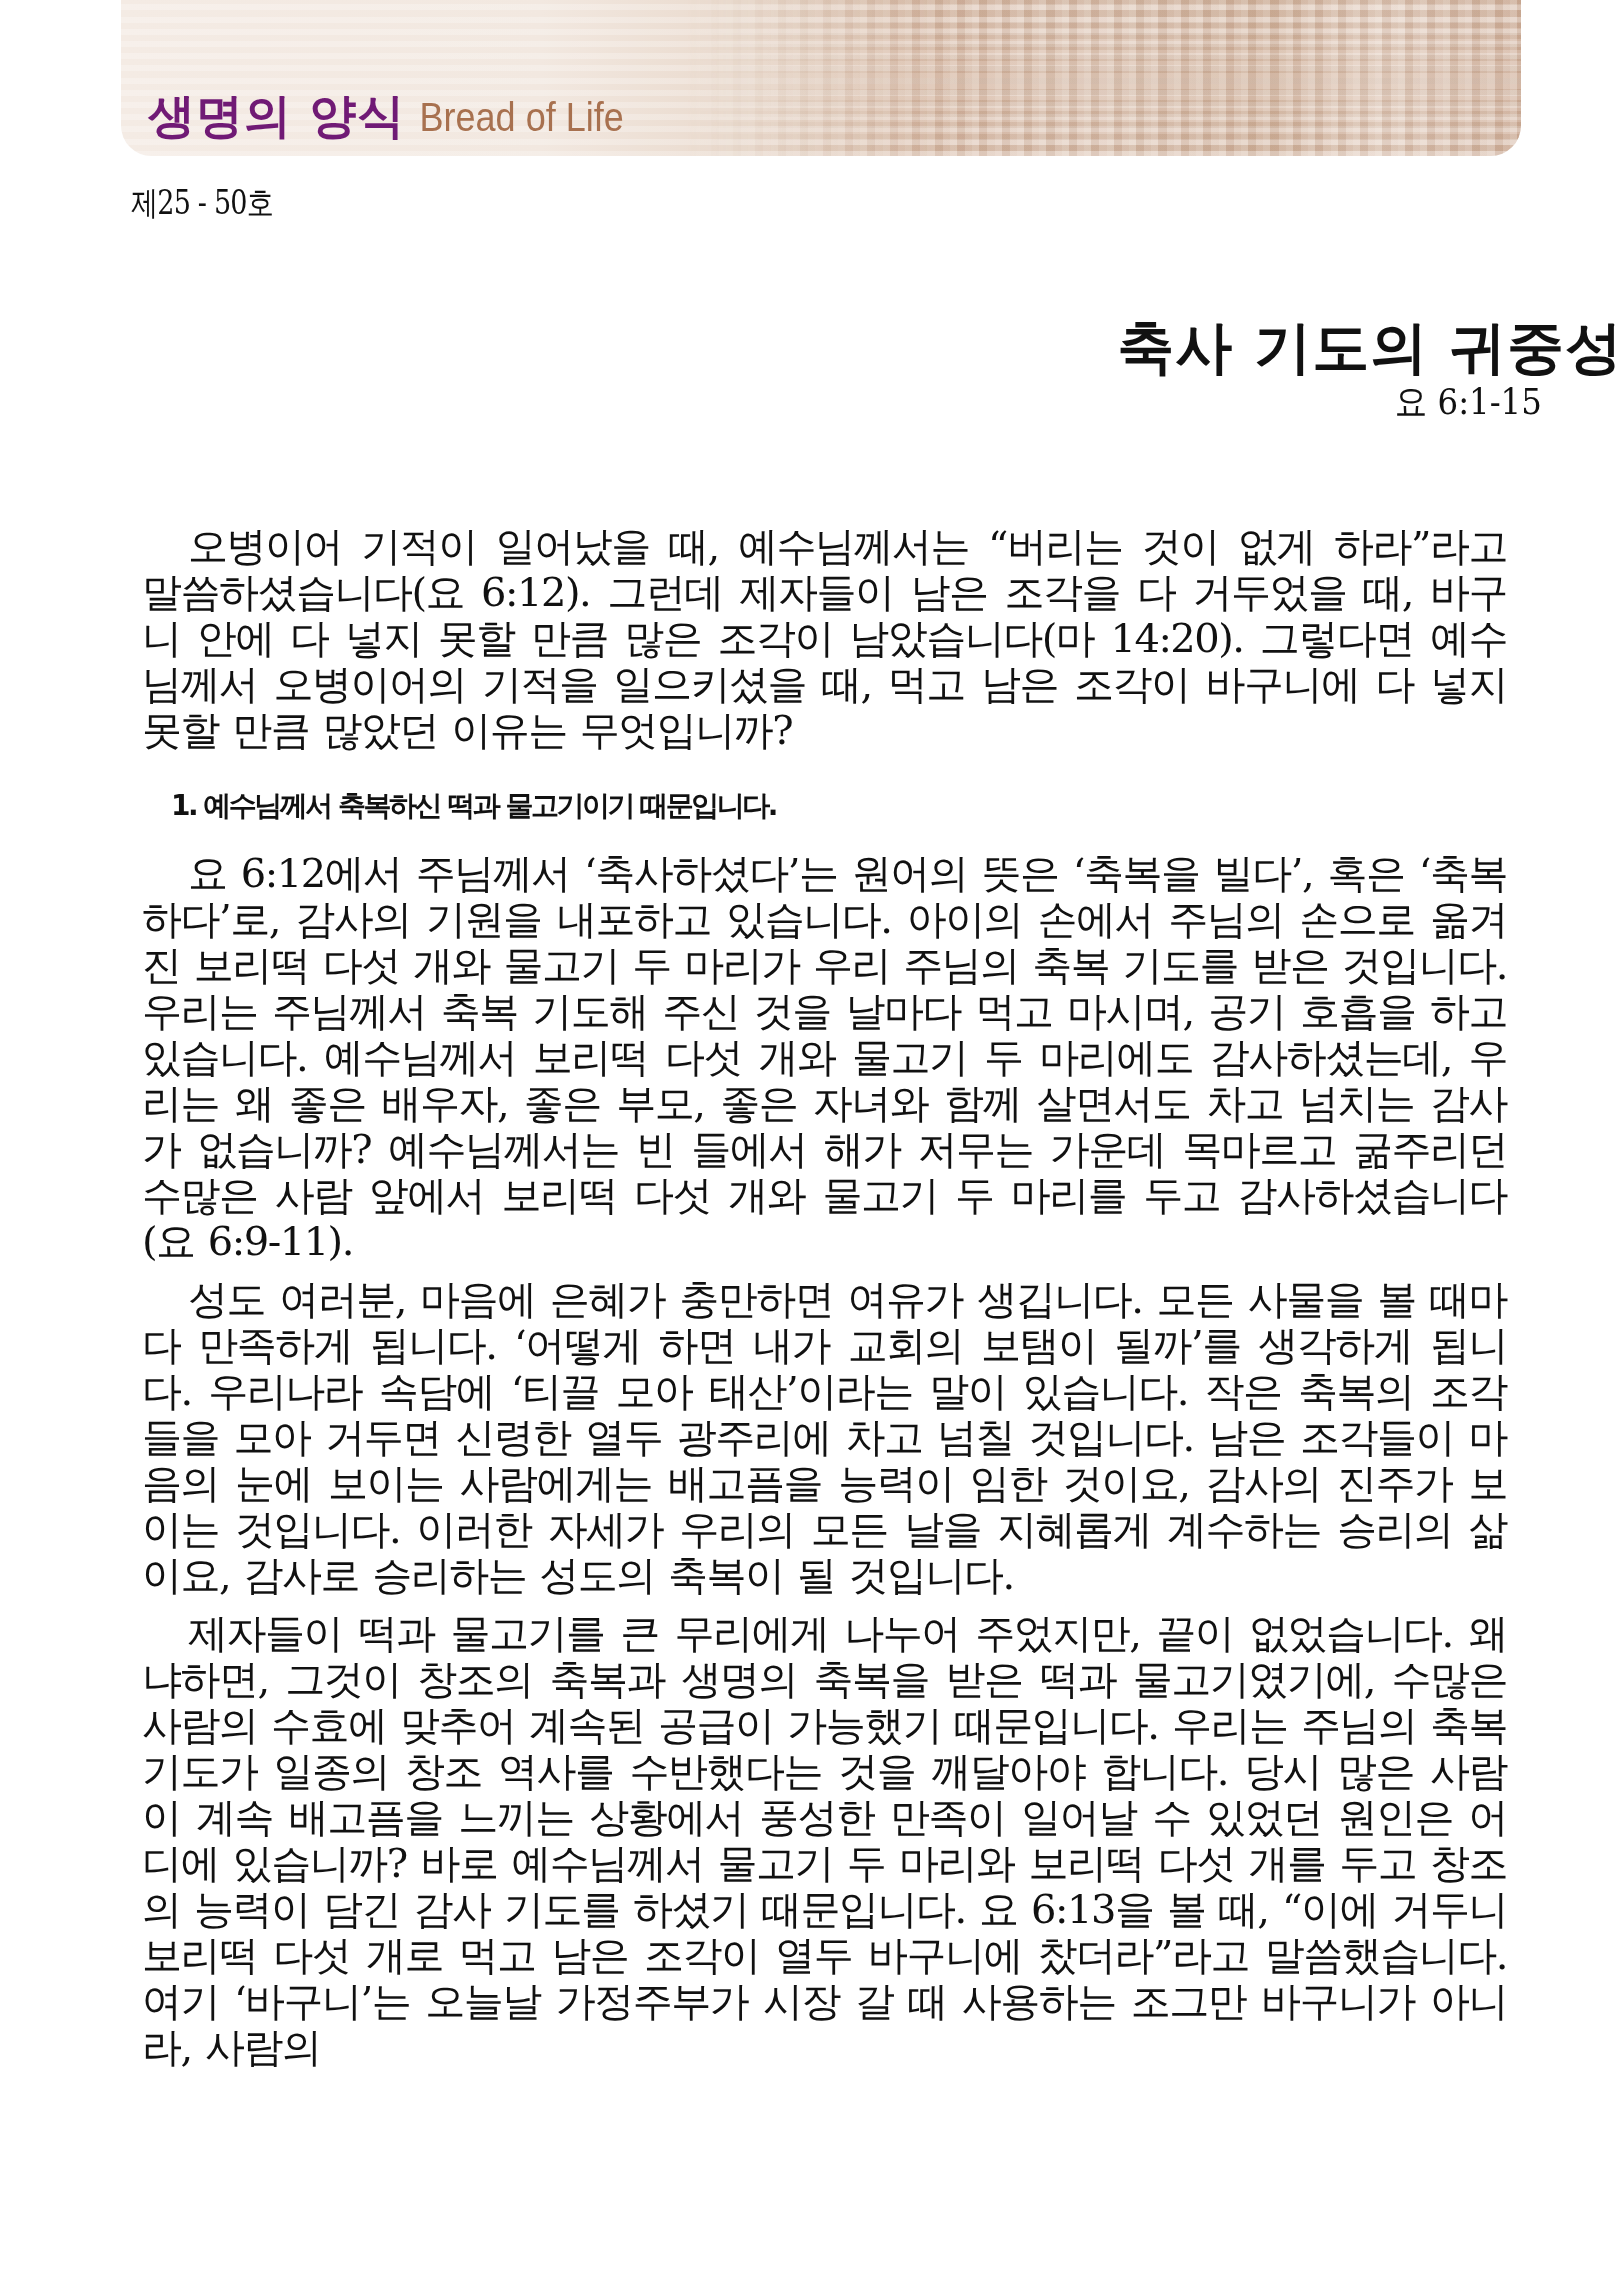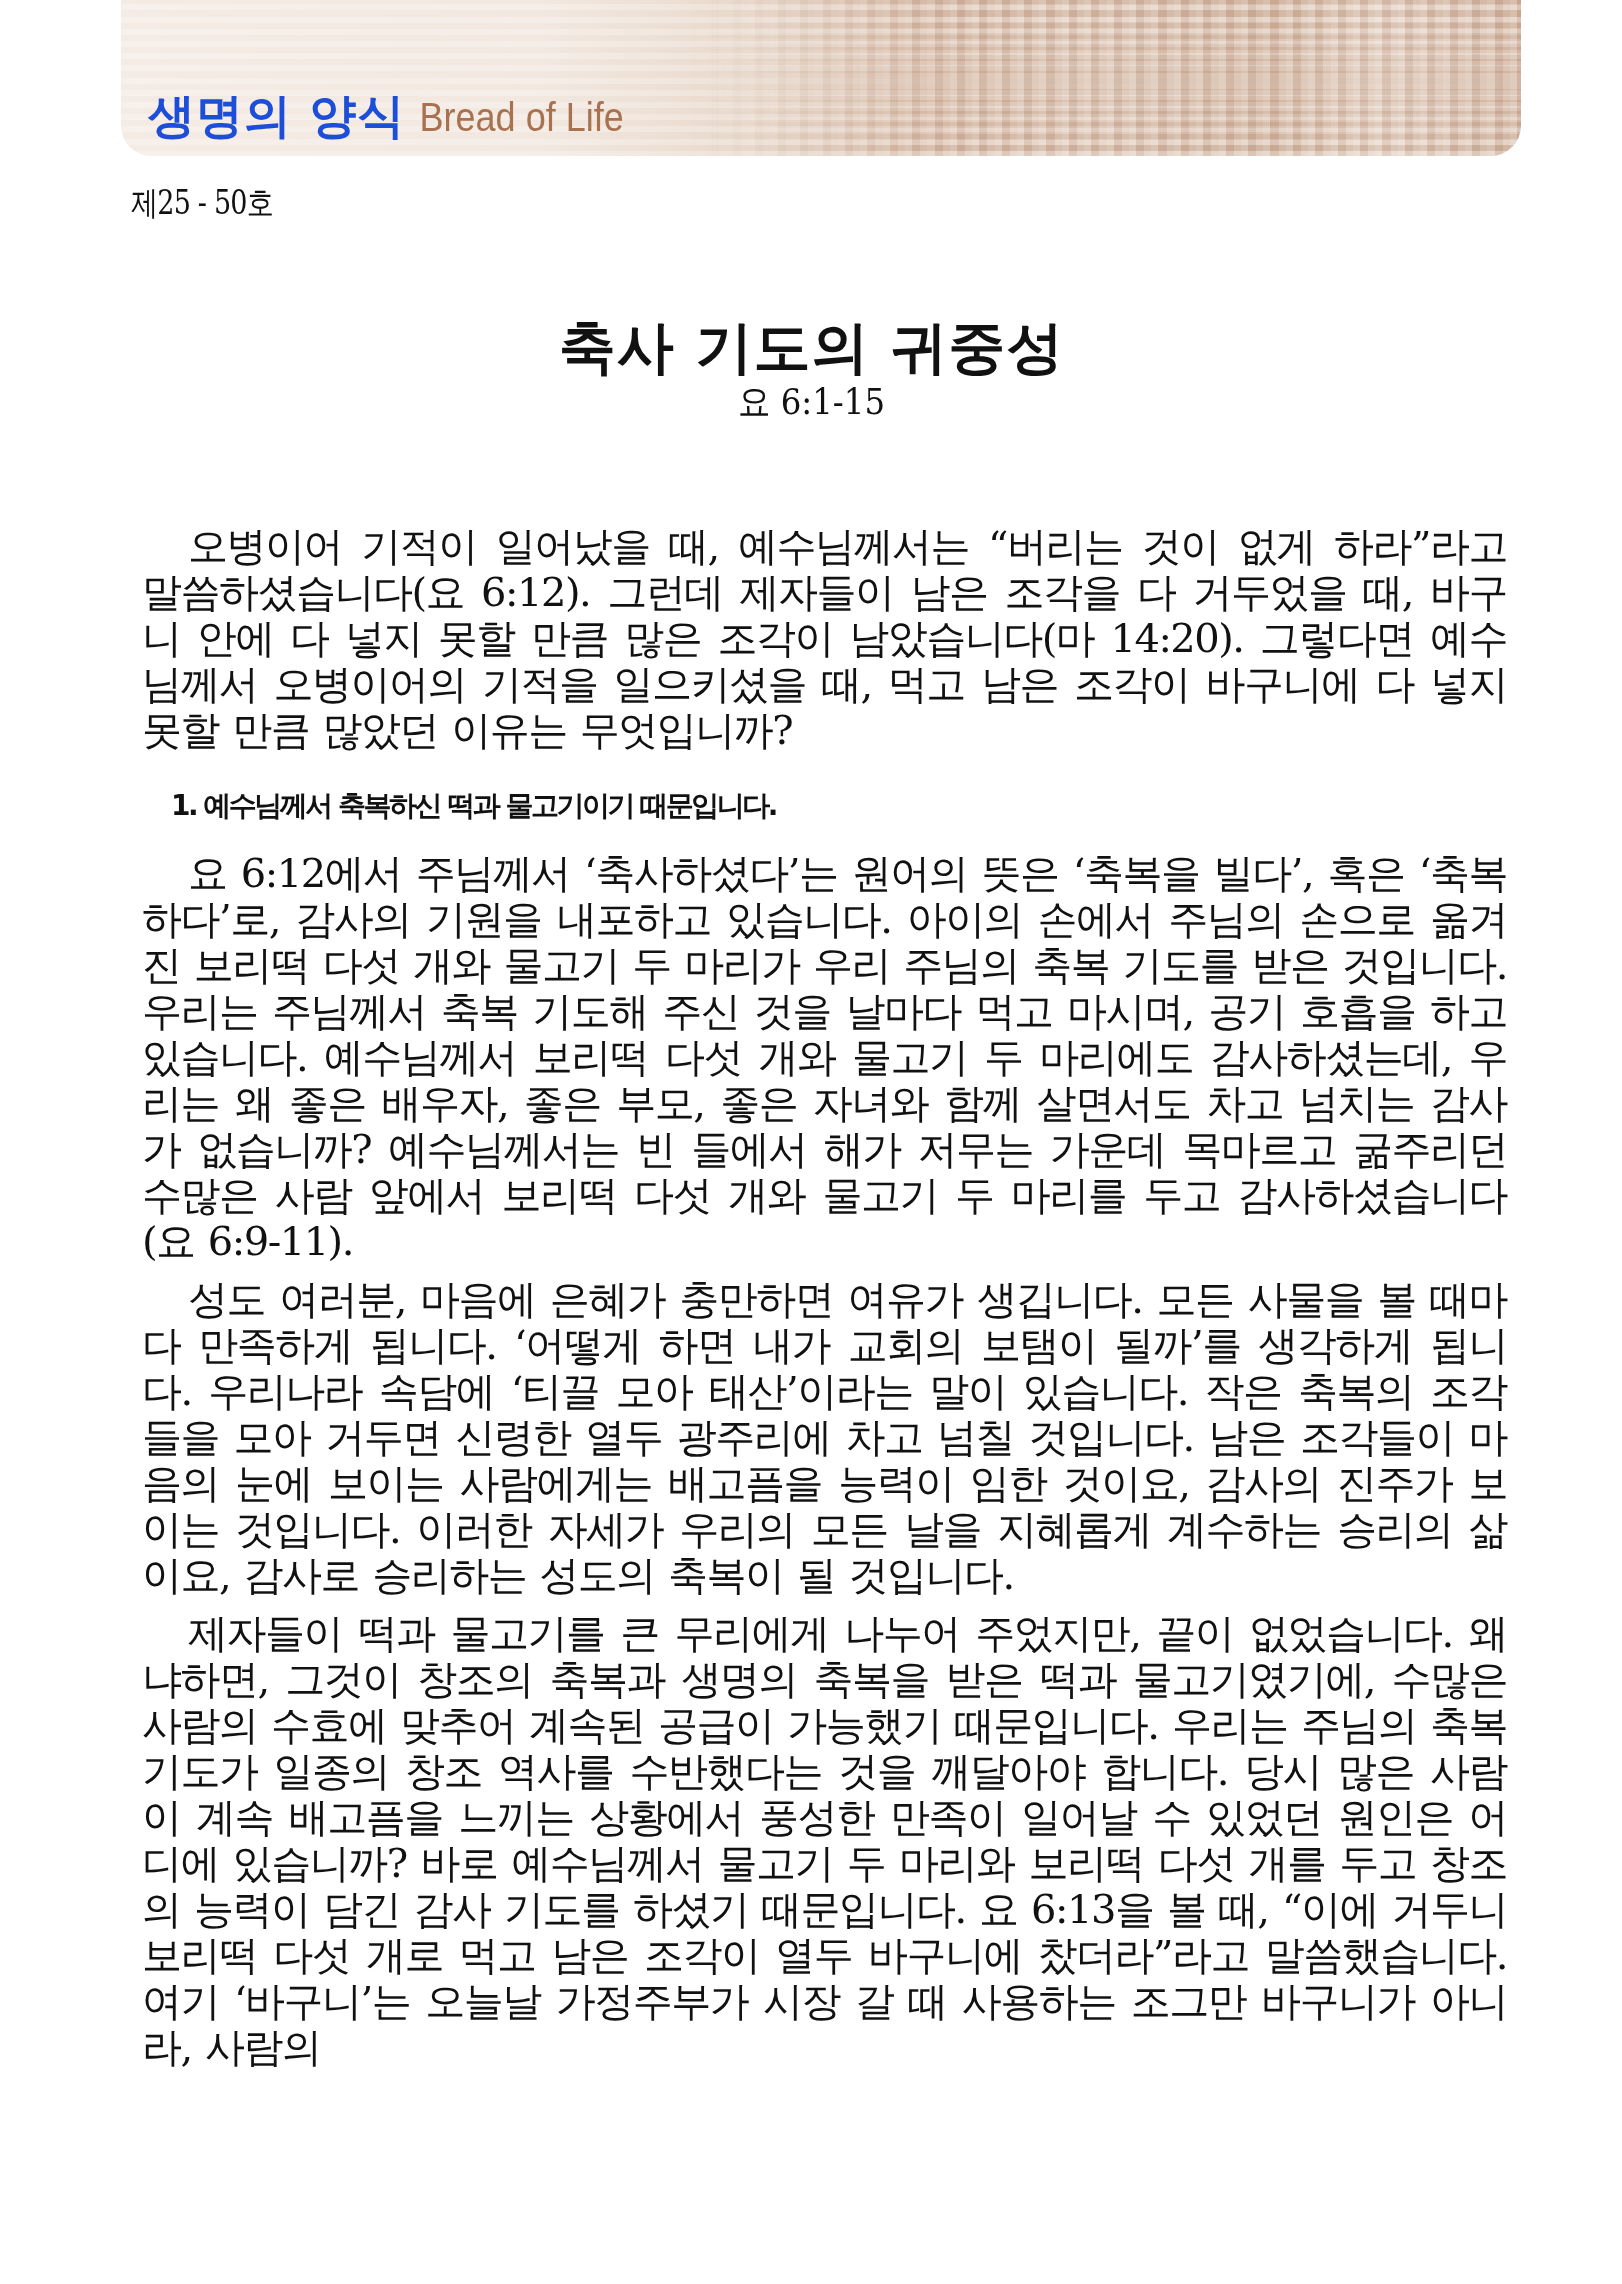--- a/index.html
+++ b/index.html
@@ -11,26 +11,26 @@
               repeating-linear-gradient(180deg, rgba(255,255,255,0.25) 0 6.1px, rgba(0,0,0,0) 6.1px 12.2px),
               linear-gradient(90deg, #f4ebe4 0%, #f2e8e0 30%, #e9d9cc 45%, #d9bca8 58%, #dcc2b0 70%, #d6b9a4 82%, #e2cbbb 90%, #d5b7a3 100%); }
   .banner .texture { position:absolute; right:0; top:0; width:840px; height:100%;
             background:
               repeating-linear-gradient(90deg, rgba(255,255,255,0.18) 0 7.1px, rgba(140,90,60,0.10) 7.1px 15.3px, rgba(255,255,255,0.08) 15.3px 22.4px),
               repeating-linear-gradient(0deg, rgba(255,255,255,0.12) 0 5.1px, rgba(120,80,50,0.08) 5.1px 11.2px);
             -webkit-mask-image: linear-gradient(90deg, transparent 0%, #000 35%);
                     mask-image: linear-gradient(90deg, transparent 0%, #000 35%); }
   .brand { position:absolute; left:148px; top:85px; display:flex; align-items:baseline; gap:14.2px; }
   .brand-ko { font-family:"DejaVu Sans","Liberation Sans",sans-serif; font-weight:bold;
-              font-size:47px; color:#1d4ed8; letter-spacing:1px; }
+              font-size:47px; color:#701a75; letter-spacing:1px; }
   .brand-en { font-family:"Liberation Sans","DejaVu Sans",sans-serif; font-size:36px;
               color:#a8714f; transform:scaleY(1.15); transform-origin:bottom; }
   .issue { position:absolute; left:131px; top:181px; font-size:33px; color:#111;
            letter-spacing:-1px; transform:scaleX(0.82); transform-origin:left; }
-  .title-block { position:absolute; left:0; width:100%; top:313px; text-align:center; }
+  .title-block { position:absolute; left:0; width:100%; top:313px; text-align:right; }
   .title { font-family:"DejaVu Sans","Liberation Sans",sans-serif; font-weight:bold;
            font-size:57px; letter-spacing:1px; margin:0; line-height:1.2; }
   .scripture { font-size:36px; margin-top:-3.1px; transform:scaleX(0.9); }
   .content { position:absolute; left:130px; top:511px; width:1389px; }
   .p { font-size:40px; line-height:46px; text-align:justify; text-align-last:left;
        margin:12px; letter-spacing:-1.5px; word-spacing:2px; }
   .indent { text-indent:46px; }
   .heading { font-family:"DejaVu Sans","Liberation Sans",sans-serif; font-weight:bold;
              font-size:28px; line-height:65px; margin:0; padding-left:41px;
              letter-spacing:-2.5px; }

